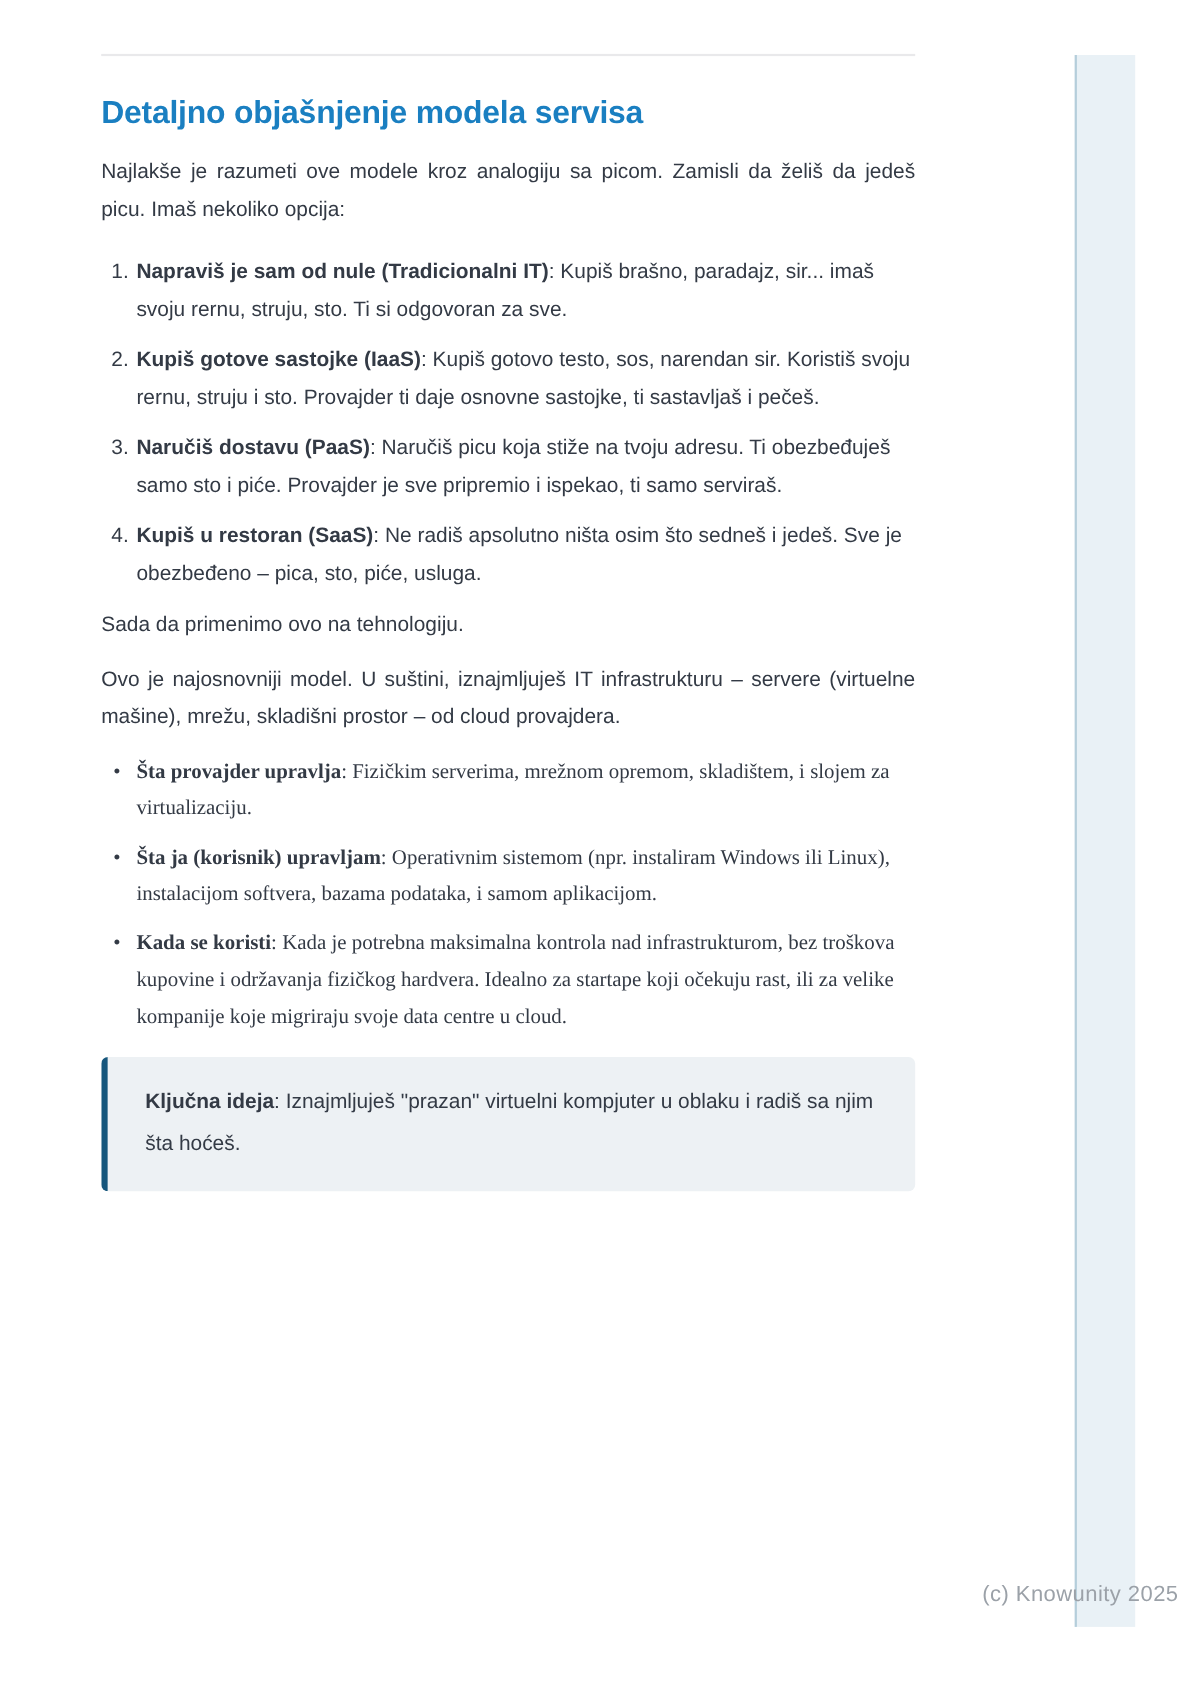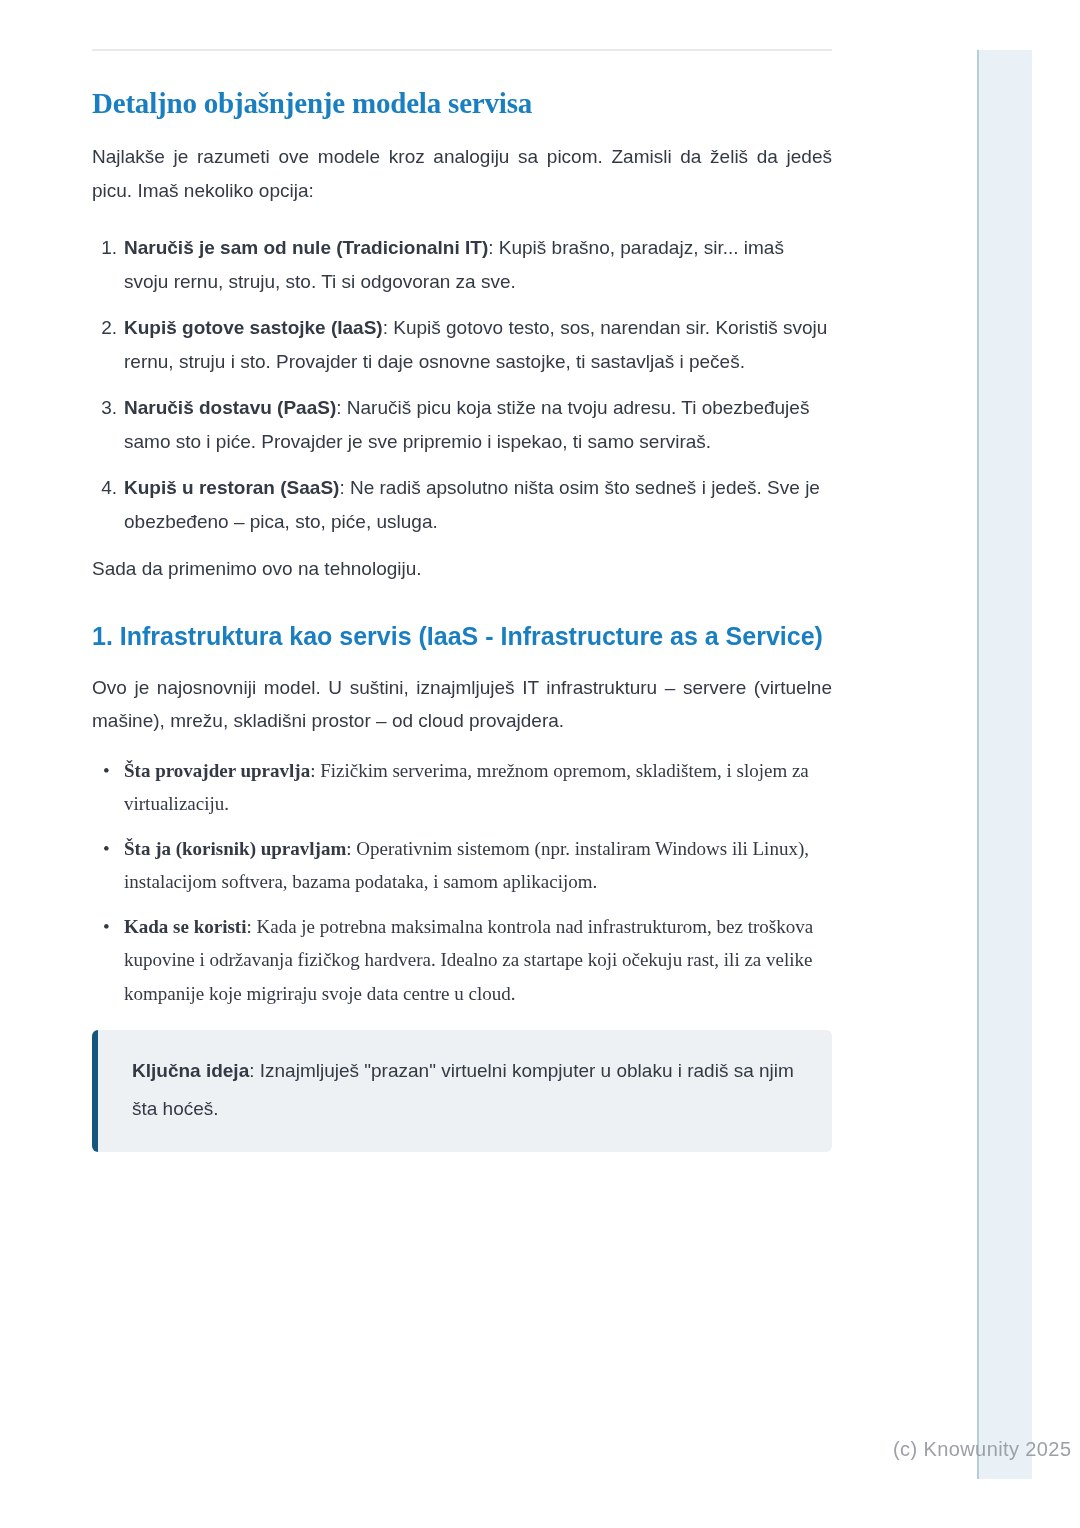--- a/index.html
+++ b/index.html
@@ -22,21 +22,20 @@
   .top-rule {
     margin-top: 49px;
     border-top: 2px solid #e9e9eb;
   }
   h1.doc-title {
     margin-top: 36px;
     color: #1a7fc1;
     font-size: 29px;
     font-weight: bold;
     letter-spacing: -0.2px;
-    font-family: Liberation Serif, serif;
   }
   p.body-par {
     font-size: 19px;
     line-height: 33.5px;
     text-align: justify;
   }
   .intro-par   { margin-top: 20px; }
   .transition-par { margin-top: 14px; text-align: left; }
   ol.num-list {
     list-style: none;
@@ -124,29 +123,28 @@
 
   <div class="content">
 
     <div class="top-rule"></div>
 
     <h1 class="doc-title">Detaljno objašnjenje modela servisa</h1>
 
     <p class="body-par intro-par">Najlakše je razumeti ove modele kroz analogiju sa picom. Zamisli da želiš da jedeš picu. Imaš nekoliko opcija:</p>
 
     <ol class="num-list">
-      <li><span class="lead">Naručiš je sam od nule (Tradicionalni IT)</span><span>: Kupiš brašno, paradajz, sir... imaš svoju rernu, struju, sto. Ti si odgovoran za sve.</span></li>
+      <li><span class="lead">Napraviš je sam od nule (Tradicionalni IT)</span><span>: Kupiš brašno, paradajz, sir... imaš svoju rernu, struju, sto. Ti si odgovoran za sve.</span></li>
       <li><span class="lead">Kupiš gotove sastojke (IaaS)</span><span>: Kupiš gotovo testo, sos, narendan sir. Koristiš svoju rernu, struju i sto. Provajder ti daje osnovne sastojke, ti sastavljaš i pečeš.</span></li>
       <li><span class="lead">Naručiš dostavu (PaaS)</span><span>: Naručiš picu koja stiže na tvoju adresu. Ti obezbeđuješ samo sto i piće. Provajder je sve pripremio i ispekao, ti samo serviraš.</span></li>
       <li><span class="lead">Kupiš u restoran (SaaS)</span><span>: Ne radiš apsolutno ništa osim što sedneš i jedeš. Sve je obezbeđeno – pica, sto, piće, usluga.</span></li>
     </ol>
 
     <p class="body-par transition-par">Sada da primenimo ovo na tehnologiju.</p>
 
-    <h2 class="section-heading">1. Infrastruktura kao servis (IaaS - Infrastructure as a Service)</h2>
 
     <p class="body-par section-intro">Ovo je najosnovniji model. U suštini, iznajmljuješ IT infrastrukturu – servere (virtuelne mašine), mrežu, skladišni prostor – od cloud provajdera.</p>
 
     <ul class="bullet-list">
       <li><span class="lead">Šta provajder upravlja</span><span>: Fizičkim serverima, mrežnom opremom, skladištem, i slojem za virtualizaciju.</span></li>
       <li><span class="lead">Šta ja (korisnik) upravljam</span><span>: Operativnim sistemom (npr. instaliram Windows ili Linux), instalacijom softvera, bazama podataka, i samom aplikacijom.</span></li>
       <li><span class="lead">Kada se koristi</span><span>: Kada je potrebna maksimalna kontrola nad infrastrukturom, bez troškova kupovine i održavanja fizičkog hardvera. Idealno za startape koji očekuju rast, ili za velike kompanije koje migriraju svoje data centre u cloud.</span></li>
     </ul>
 
     <div class="callout">

